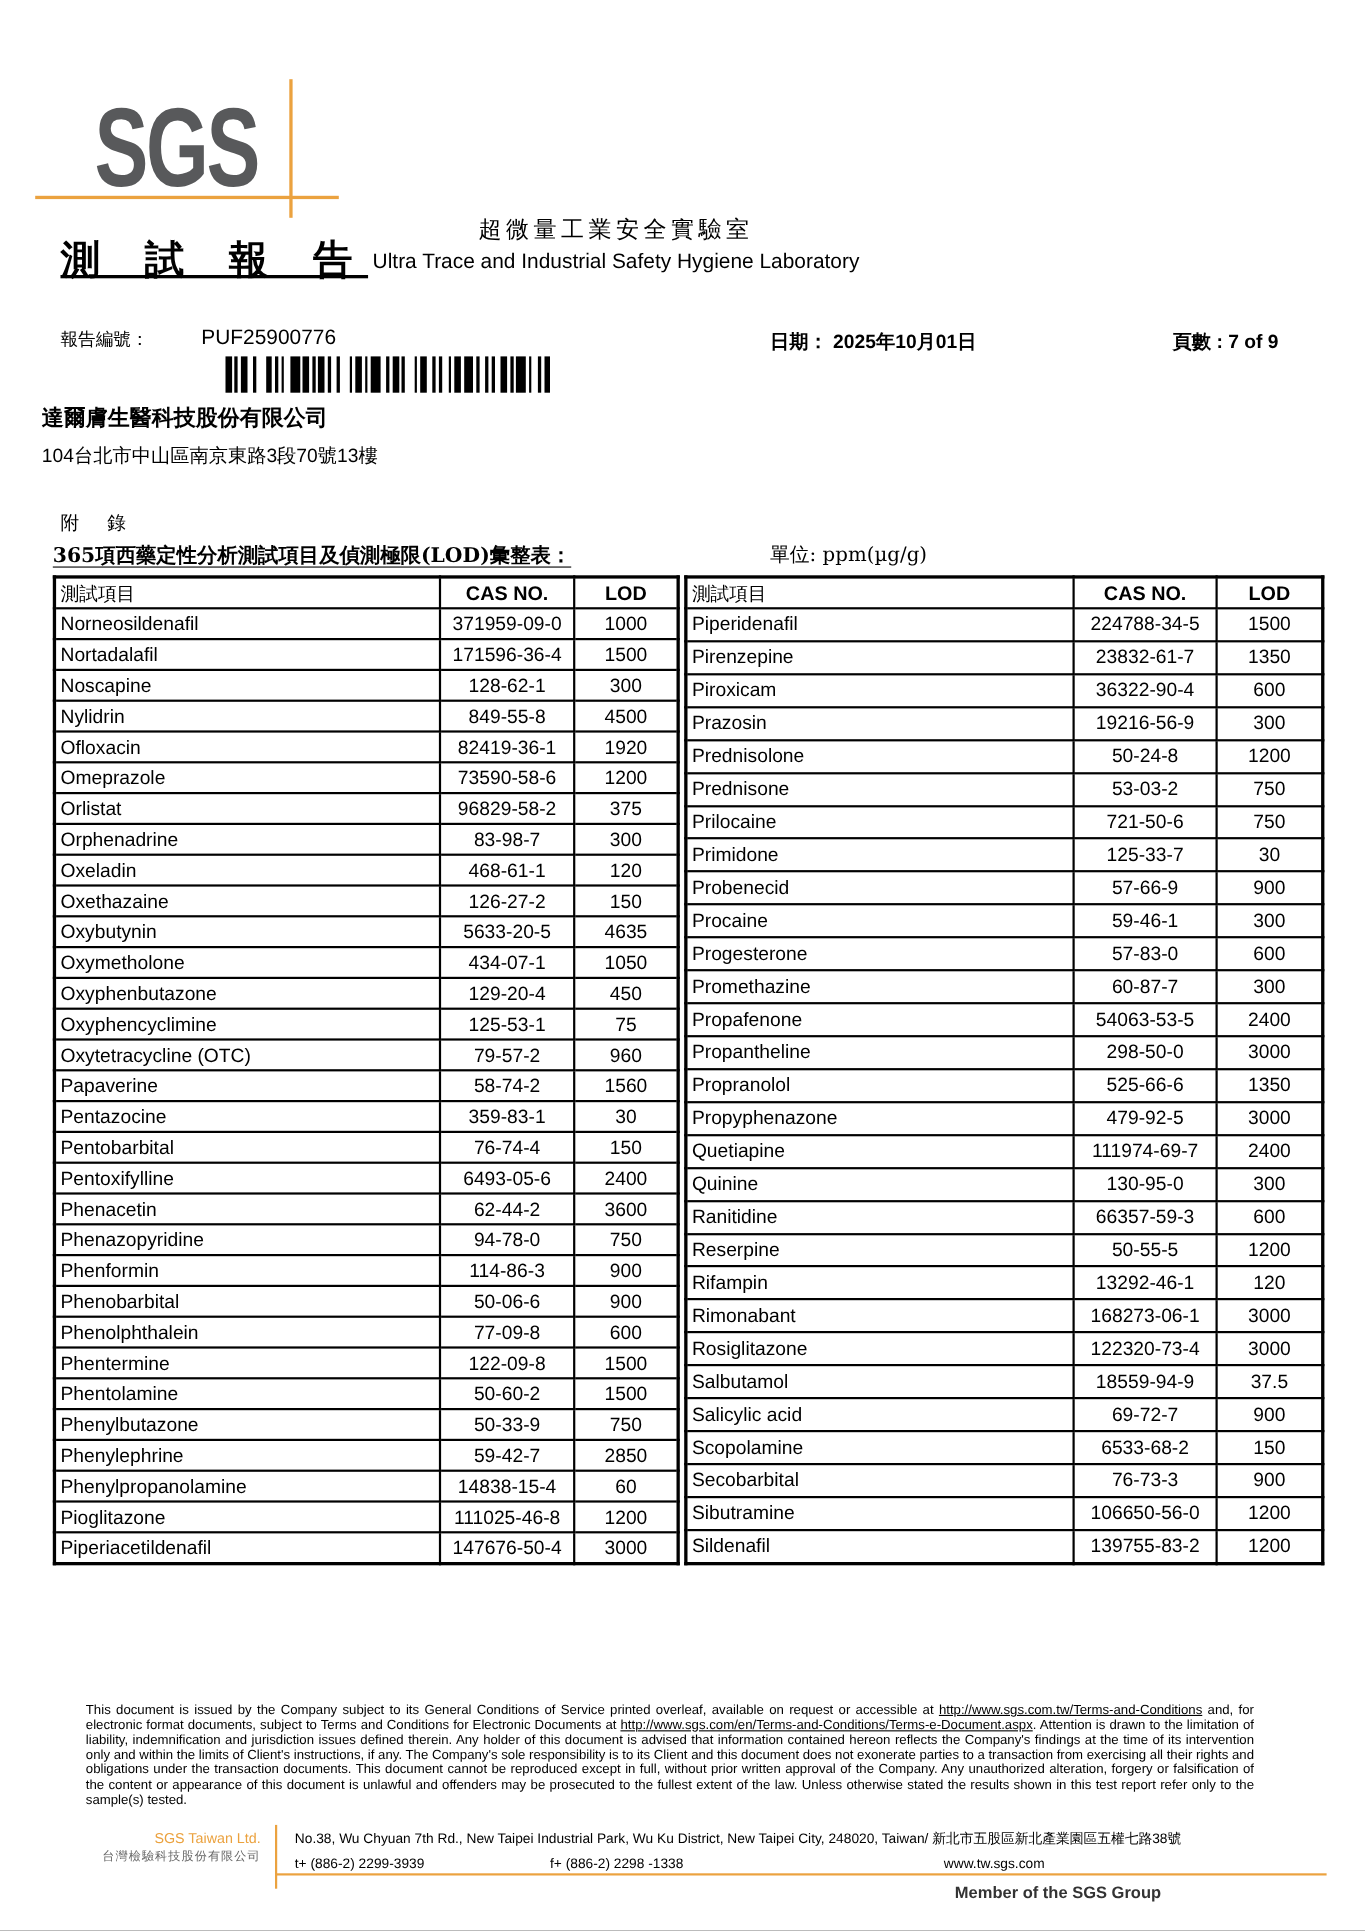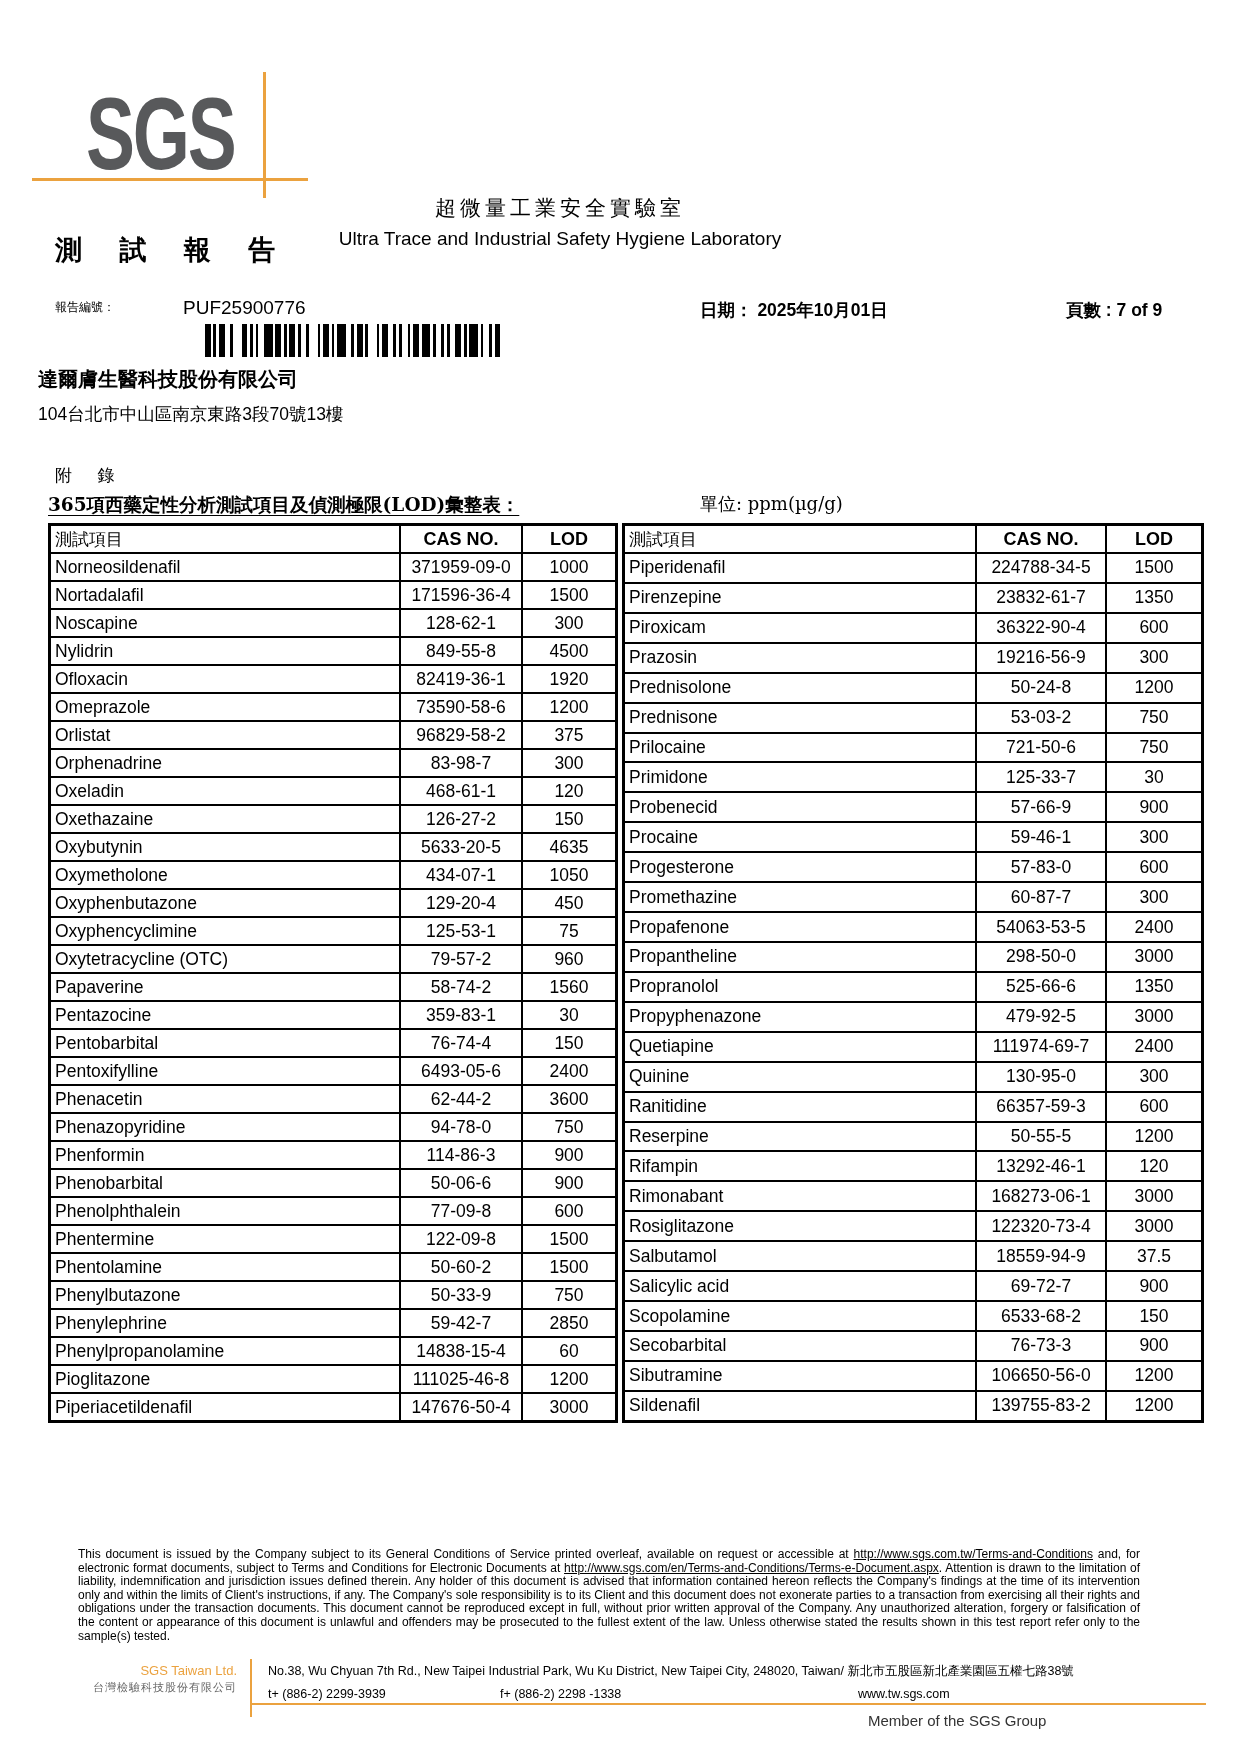--- a/index.html
+++ b/index.html
@@ -10,28 +10,28 @@
   
   .logo-text{
     position:absolute;left:86px;top:84px;
     font-family:"Liberation Sans",sans-serif;font-weight:bold;
     font-size:102px;line-height:100px;color:#58595B;letter-spacing:-3px;
     transform:scaleX(0.72);transform-origin:left top;
   }
   .logo-hline{position:absolute;left:32px;top:178px;width:276px;height:3px;background:#EBA23F;}
   .logo-vline{position:absolute;left:263px;top:72px;width:3px;height:126px;background:#EBA23F;}
   .report-type{
-    position:absolute;left:55px;top:232px;font-family:"DejaVu Serif","Liberation Serif",serif;
-    font-size:27px;font-weight:bold;letter-spacing:14px;
+    position:absolute;left:55px;top:212px;font-family:"DejaVu Serif","Liberation Serif",serif;
+    font-size:36px;font-weight:bold;letter-spacing:14px;text-decoration:underline;
   }
   .lab-titles{position:absolute;left:280px;top:194px;width:560px;text-align:center;}
   .lab-zh{font-family:"DejaVu Serif","Liberation Serif",serif;font-size:21px;letter-spacing:4px;}
   .lab-en{font-size:19px;margin-top:6px;letter-spacing:0px;}
   
-  .rpt-label{position:absolute;left:55px;top:299px;font-family:Liberation Sans, sans-serif;font-size:12px;}
+  .rpt-label{position:absolute;left:55px;top:299px;font-family:Liberation Sans, sans-serif;font-size:16px;}
   .rpt-no{position:absolute;left:183px;top:297px;font-size:19px;font-weight:normal;}
   .rpt-date{position:absolute;left:700px;top:298px;font-size:17.5px;font-weight:bold;}
   .rpt-pages{position:absolute;left:1066px;top:298px;font-size:17.5px;font-weight:bold;}
   .barcode{position:absolute;left:205px;top:324px;width:298px;height:33px;display:flex;}
   .barcode .b{background:#000;height:100%;}
   .barcode .s{background:transparent;height:100%;}
   
   .client-name{position:absolute;left:38px;top:366px;font-size:20px;font-weight:bold;}
   .client-addr{position:absolute;left:38px;top:402px;font-size:17.5px;}
   
@@ -61,21 +61,21 @@
   .disclaimer .u{text-decoration:underline;}
   .ft-co{position:absolute;left:85px;top:1663px;width:152px;text-align:right;}
   .ft-co-en{color:#EBA23F;font-size:13px;}
   .ft-co-zh{color:#666;font-family:"DejaVu Serif","Liberation Serif",serif;font-size:11px;margin-top:2px;letter-spacing:1px;}
   .ft-vline{position:absolute;left:250px;top:1659px;width:2px;height:58px;background:#EBA23F;}
   .ft-addr{position:absolute;left:268px;top:1663px;font-size:12.5px;}
   .ft-tel{position:absolute;left:268px;top:1687px;font-size:12.5px;}
   .ft-fax{position:absolute;left:500px;top:1687px;font-size:12.5px;}
   .ft-web{position:absolute;left:858px;top:1687px;font-size:12.5px;}
   .ft-hline{position:absolute;left:250px;top:1703px;width:956px;height:2px;background:#EBA23F;}
-  .ft-member{position:absolute;left:868px;top:1712px;font-size:15px;color:#333;}
+  .ft-member{position:absolute;left:868px;top:1712px;font-size:15px;color:#333;font-weight:bold;}
 </style>
 </head>
 <body>
 
 <div class="page">
 
   <div class="logo-text">SGS</div>
   <div class="logo-hline"></div>
   <div class="logo-vline"></div>
   <div class="report-type">測 試 報 告</div>

